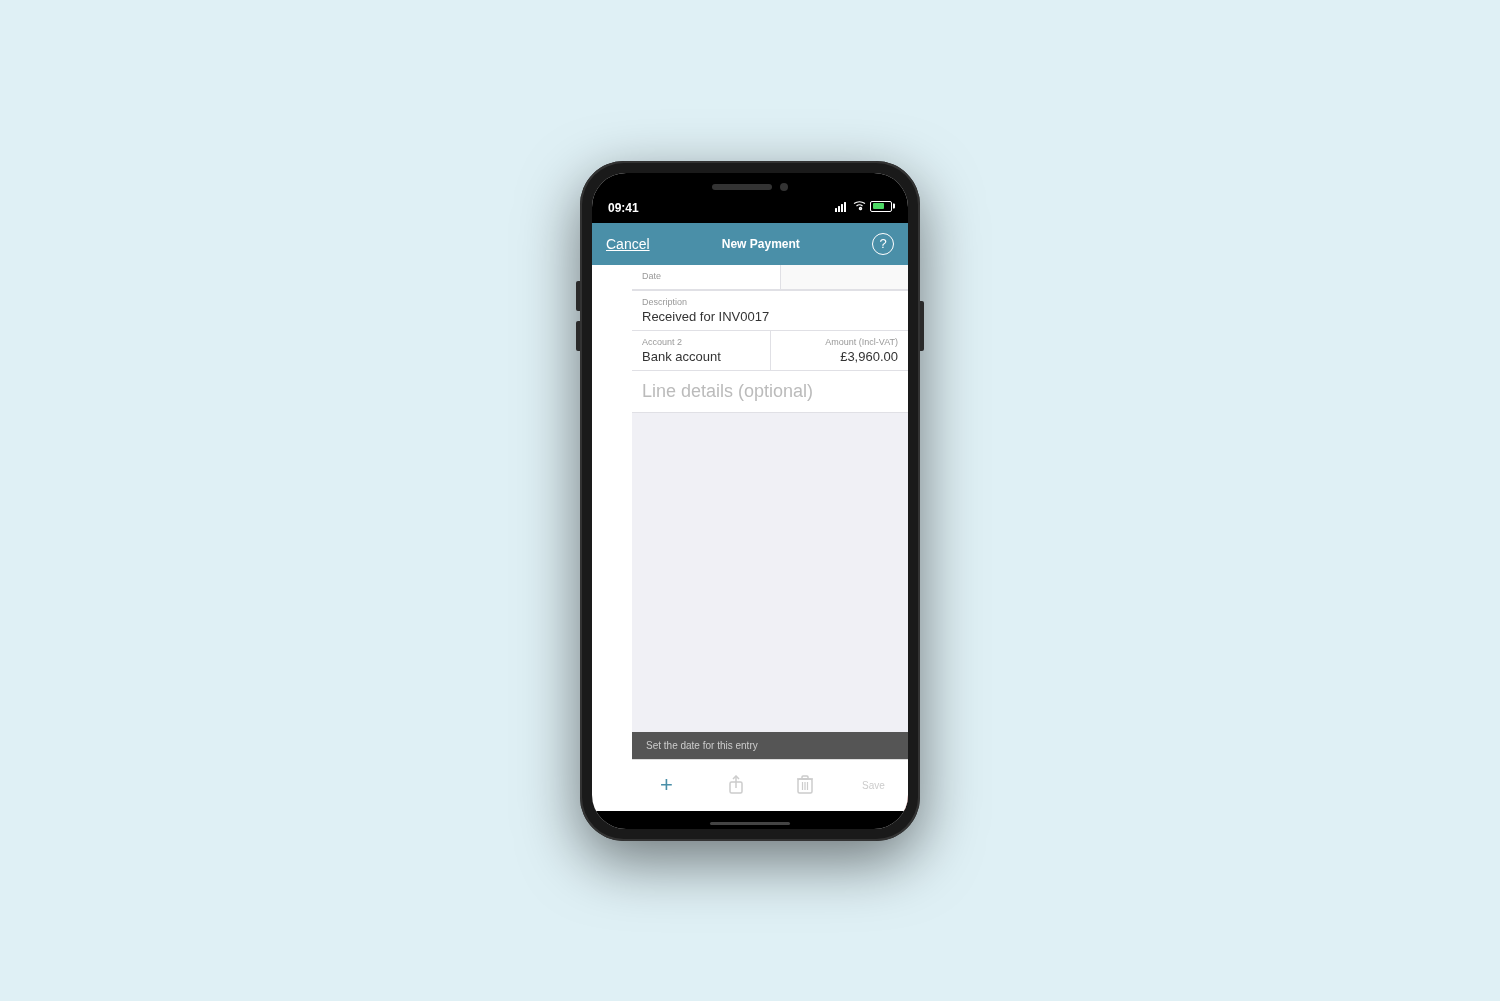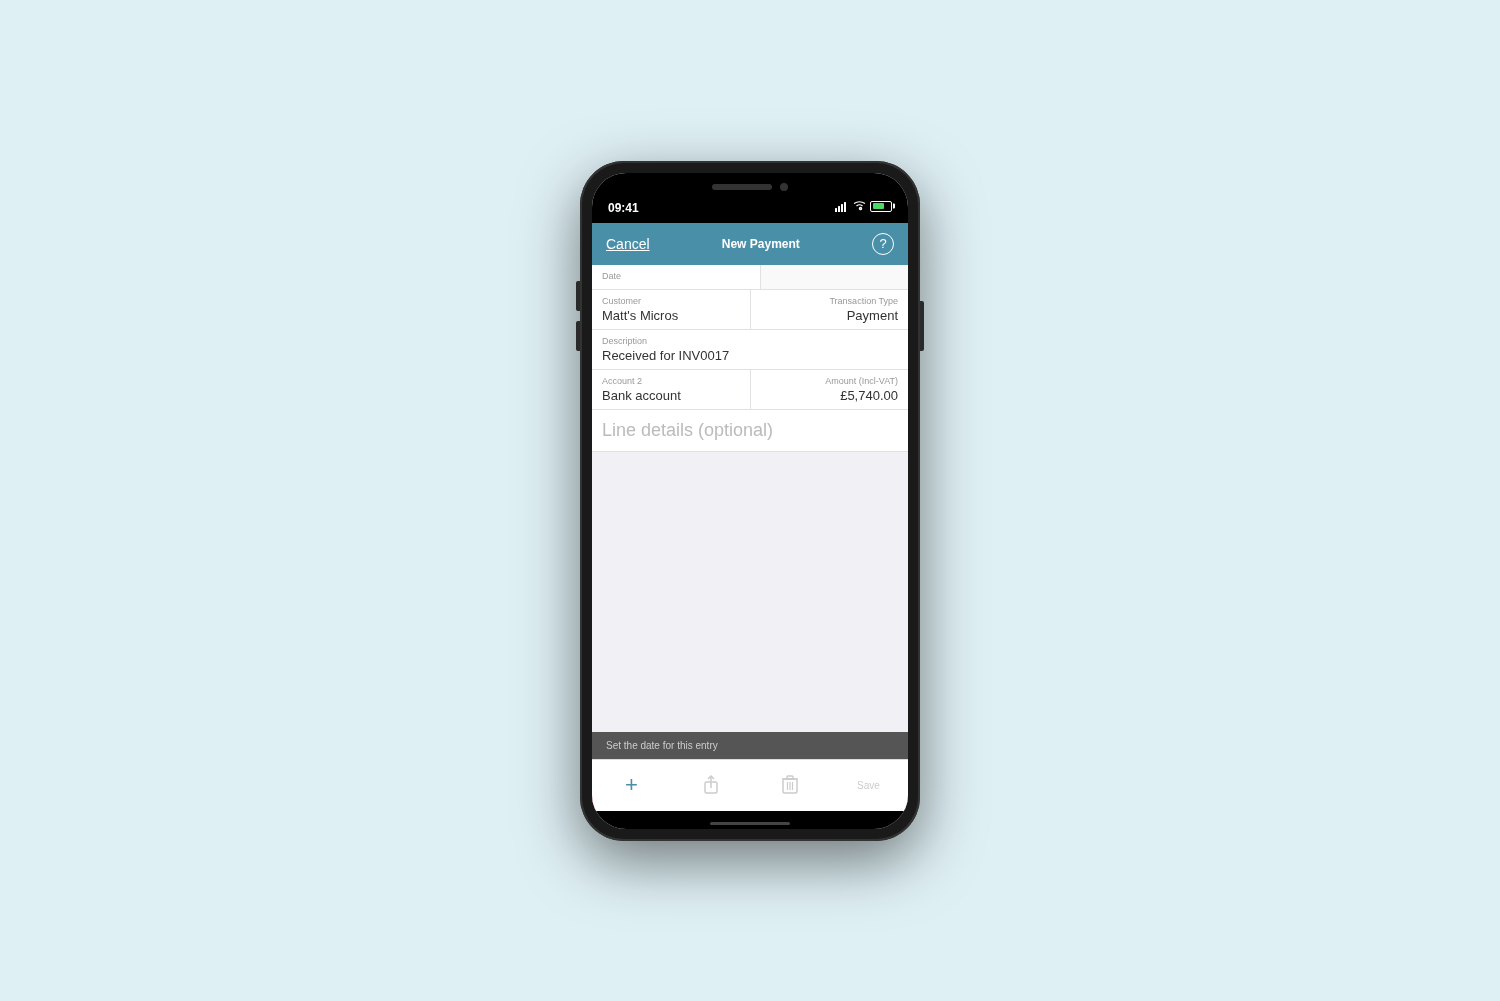--- a/index.html
+++ b/index.html
@@ -152,20 +152,21 @@
       cursor: pointer;
     }
 
     
     .form-area {
       flex: 1;
       background: #7f1d1d;
       overflow-y: auto;
       display: flex;
       flex-direction: column;
+      margin-left: 40px;
     }
 
     .form-rows {
       background: #fff;
     }
 
     .form-row {
       border-bottom: 1px solid #e0e0e5;
       display: flex;
     }
@@ -368,45 +369,37 @@
 
         <div class="form-row">
           <div class="form-cell" style="flex:1; border-right: 1px solid #e0e0e5;">
             <span class="cell-label">Date</span>
             <span class="cell-value placeholder"></span>
           </div>
           <div class="date-row-right" style="flex:1;"></div>
         </div>
 
         <div class="form-row">
-          <div class="form-cell">
-            <span class="cell-label">Customer</span>
-            <span class="cell-value">Matt's Micros</span>
-          </div>
-          <div class="form-cell">
-            <span class="cell-label right" style="text-align:right;">Transaction Type</span>
-            <span class="cell-value right">Payment</span>
-          </div>
         </div>
 
         <div class="form-row">
           <div class="form-cell full-width">
             <span class="cell-label">Description</span>
             <span class="cell-value">Received for INV0017</span>
           </div>
         </div>
 
         <div class="form-row">
           <div class="form-cell">
             <span class="cell-label">Account 2</span>
             <span class="cell-value">Bank account</span>
           </div>
           <div class="form-cell">
             <span class="cell-label right" style="text-align:right;">Amount (Incl-VAT)</span>
-            <span class="cell-value right">£5,740.00</span>
+            <span class="cell-value right">£3,960.00</span>
           </div>
         </div>
 
         <div class="line-details-row">
           <span class="line-details-placeholder">Line details (optional)</span>
         </div>
 
       </div>
 
       <div class="form-spacer"></div>

